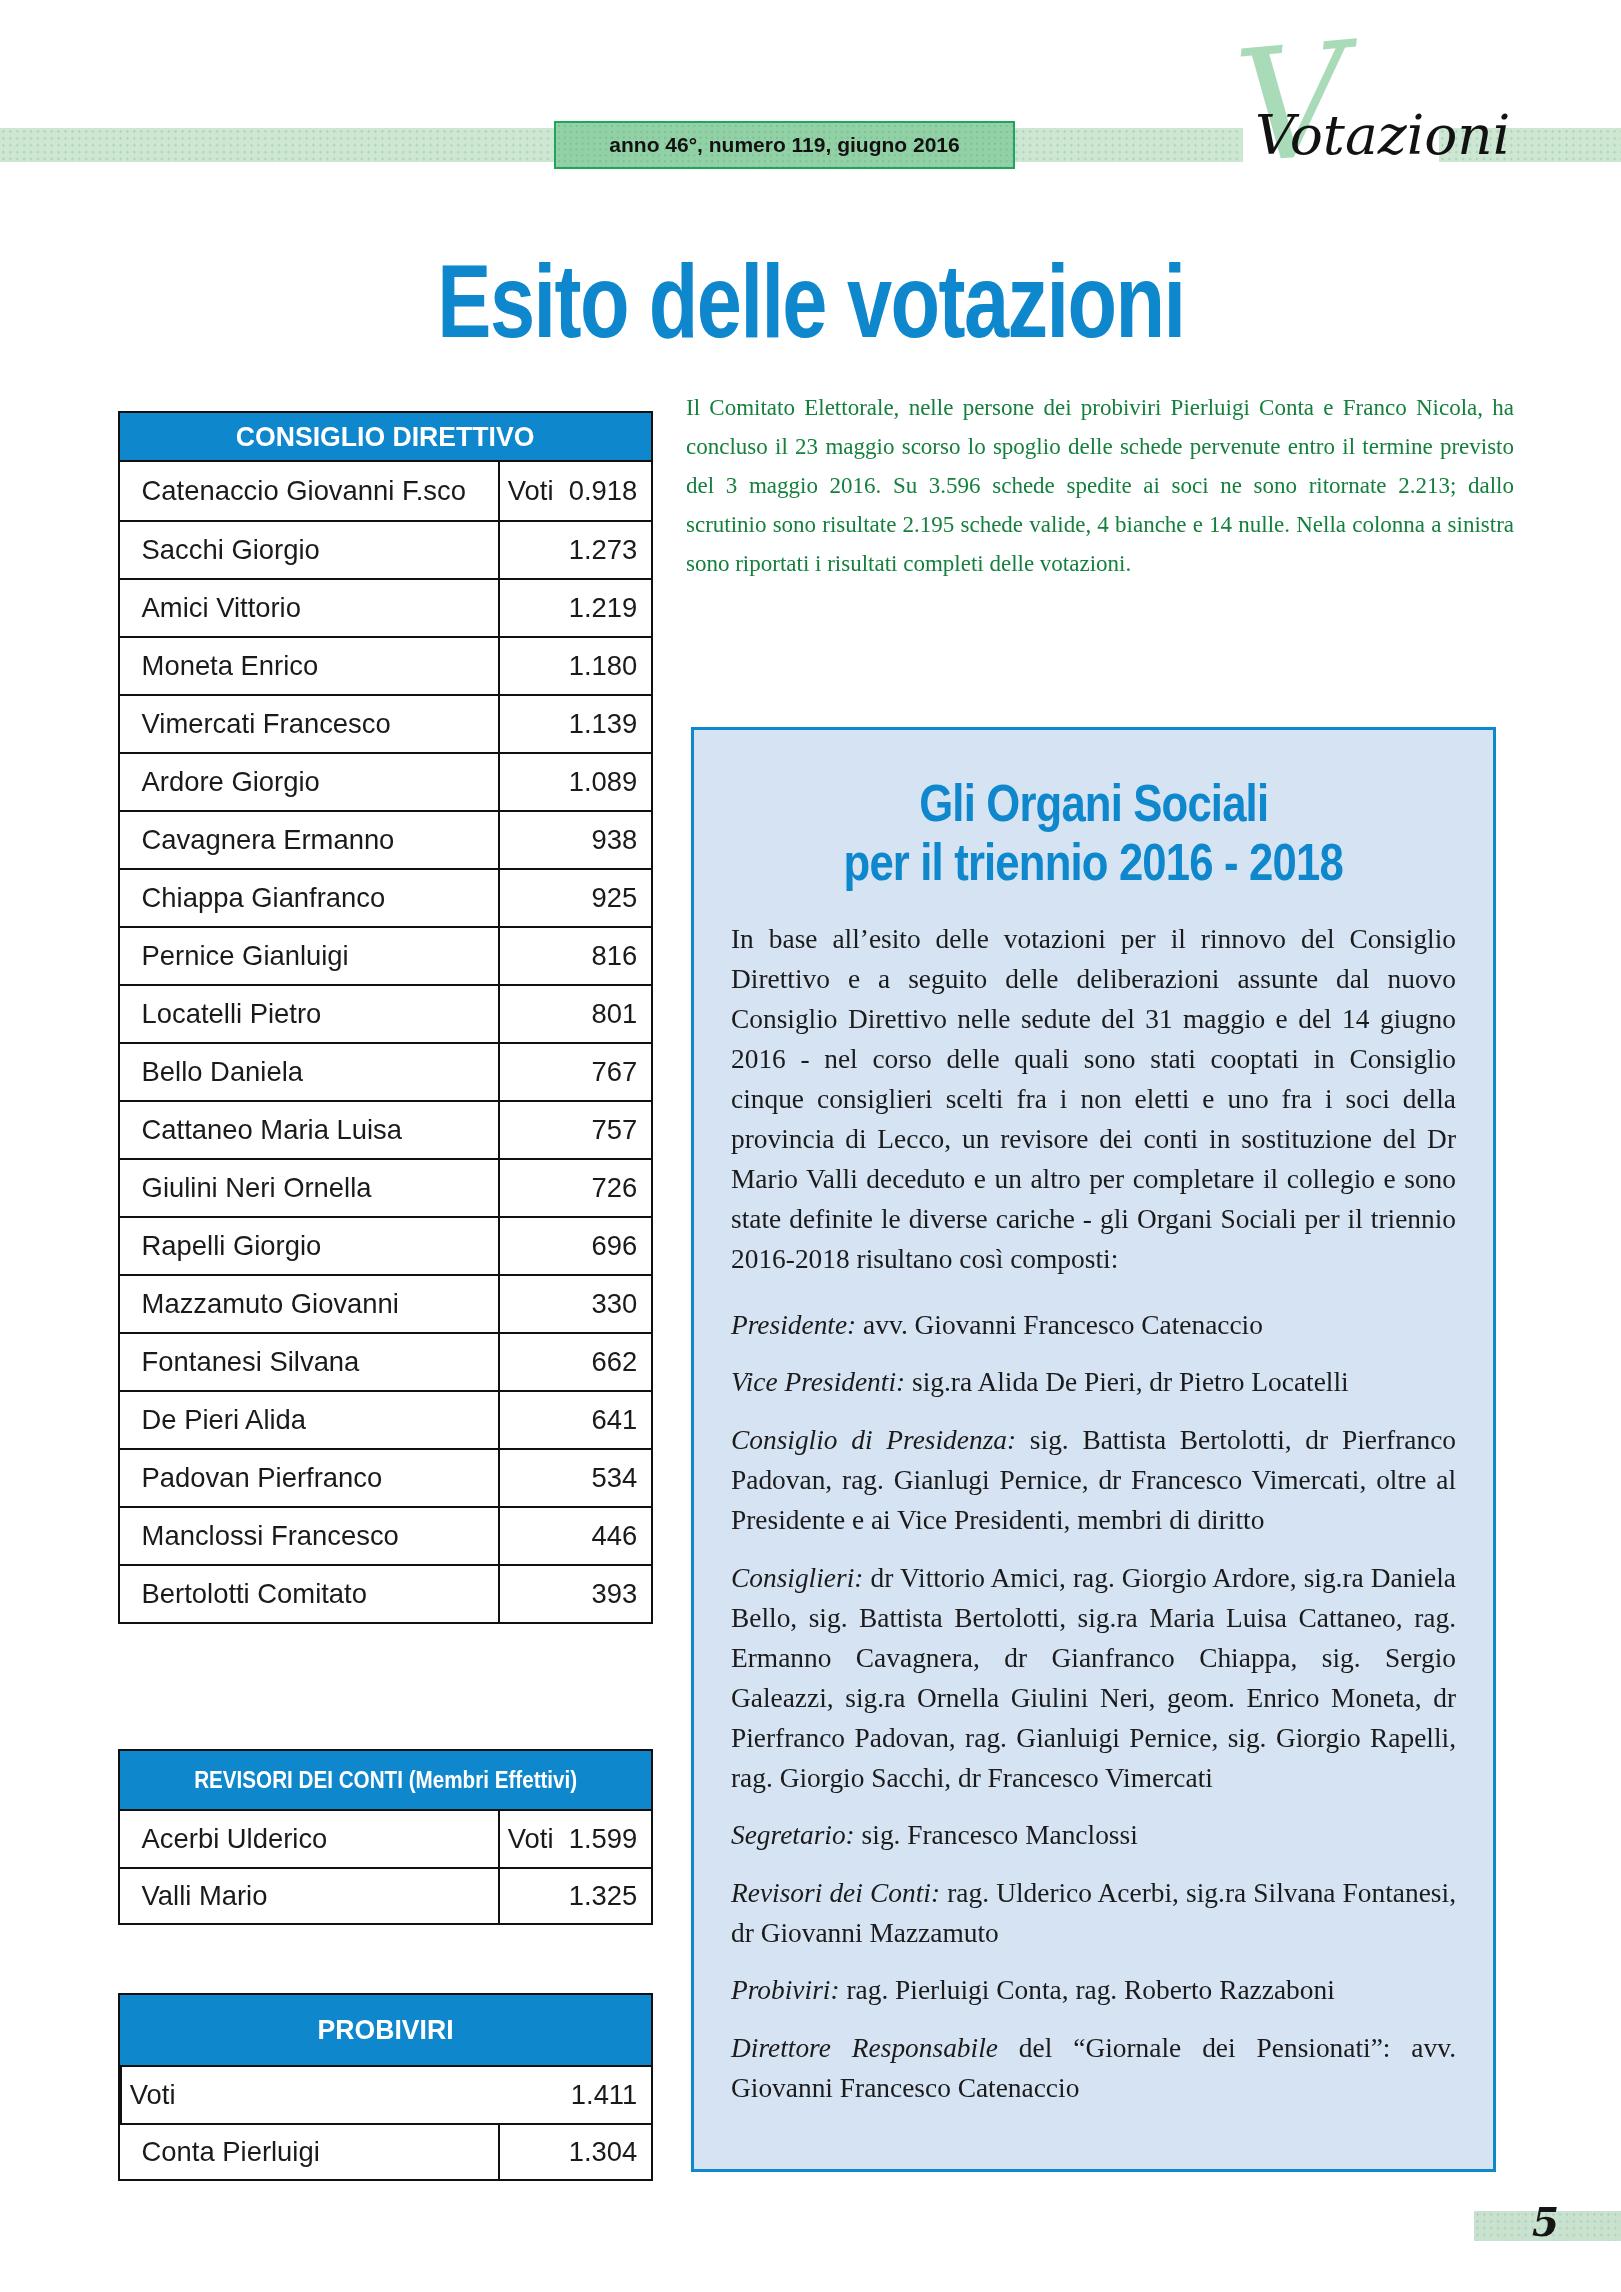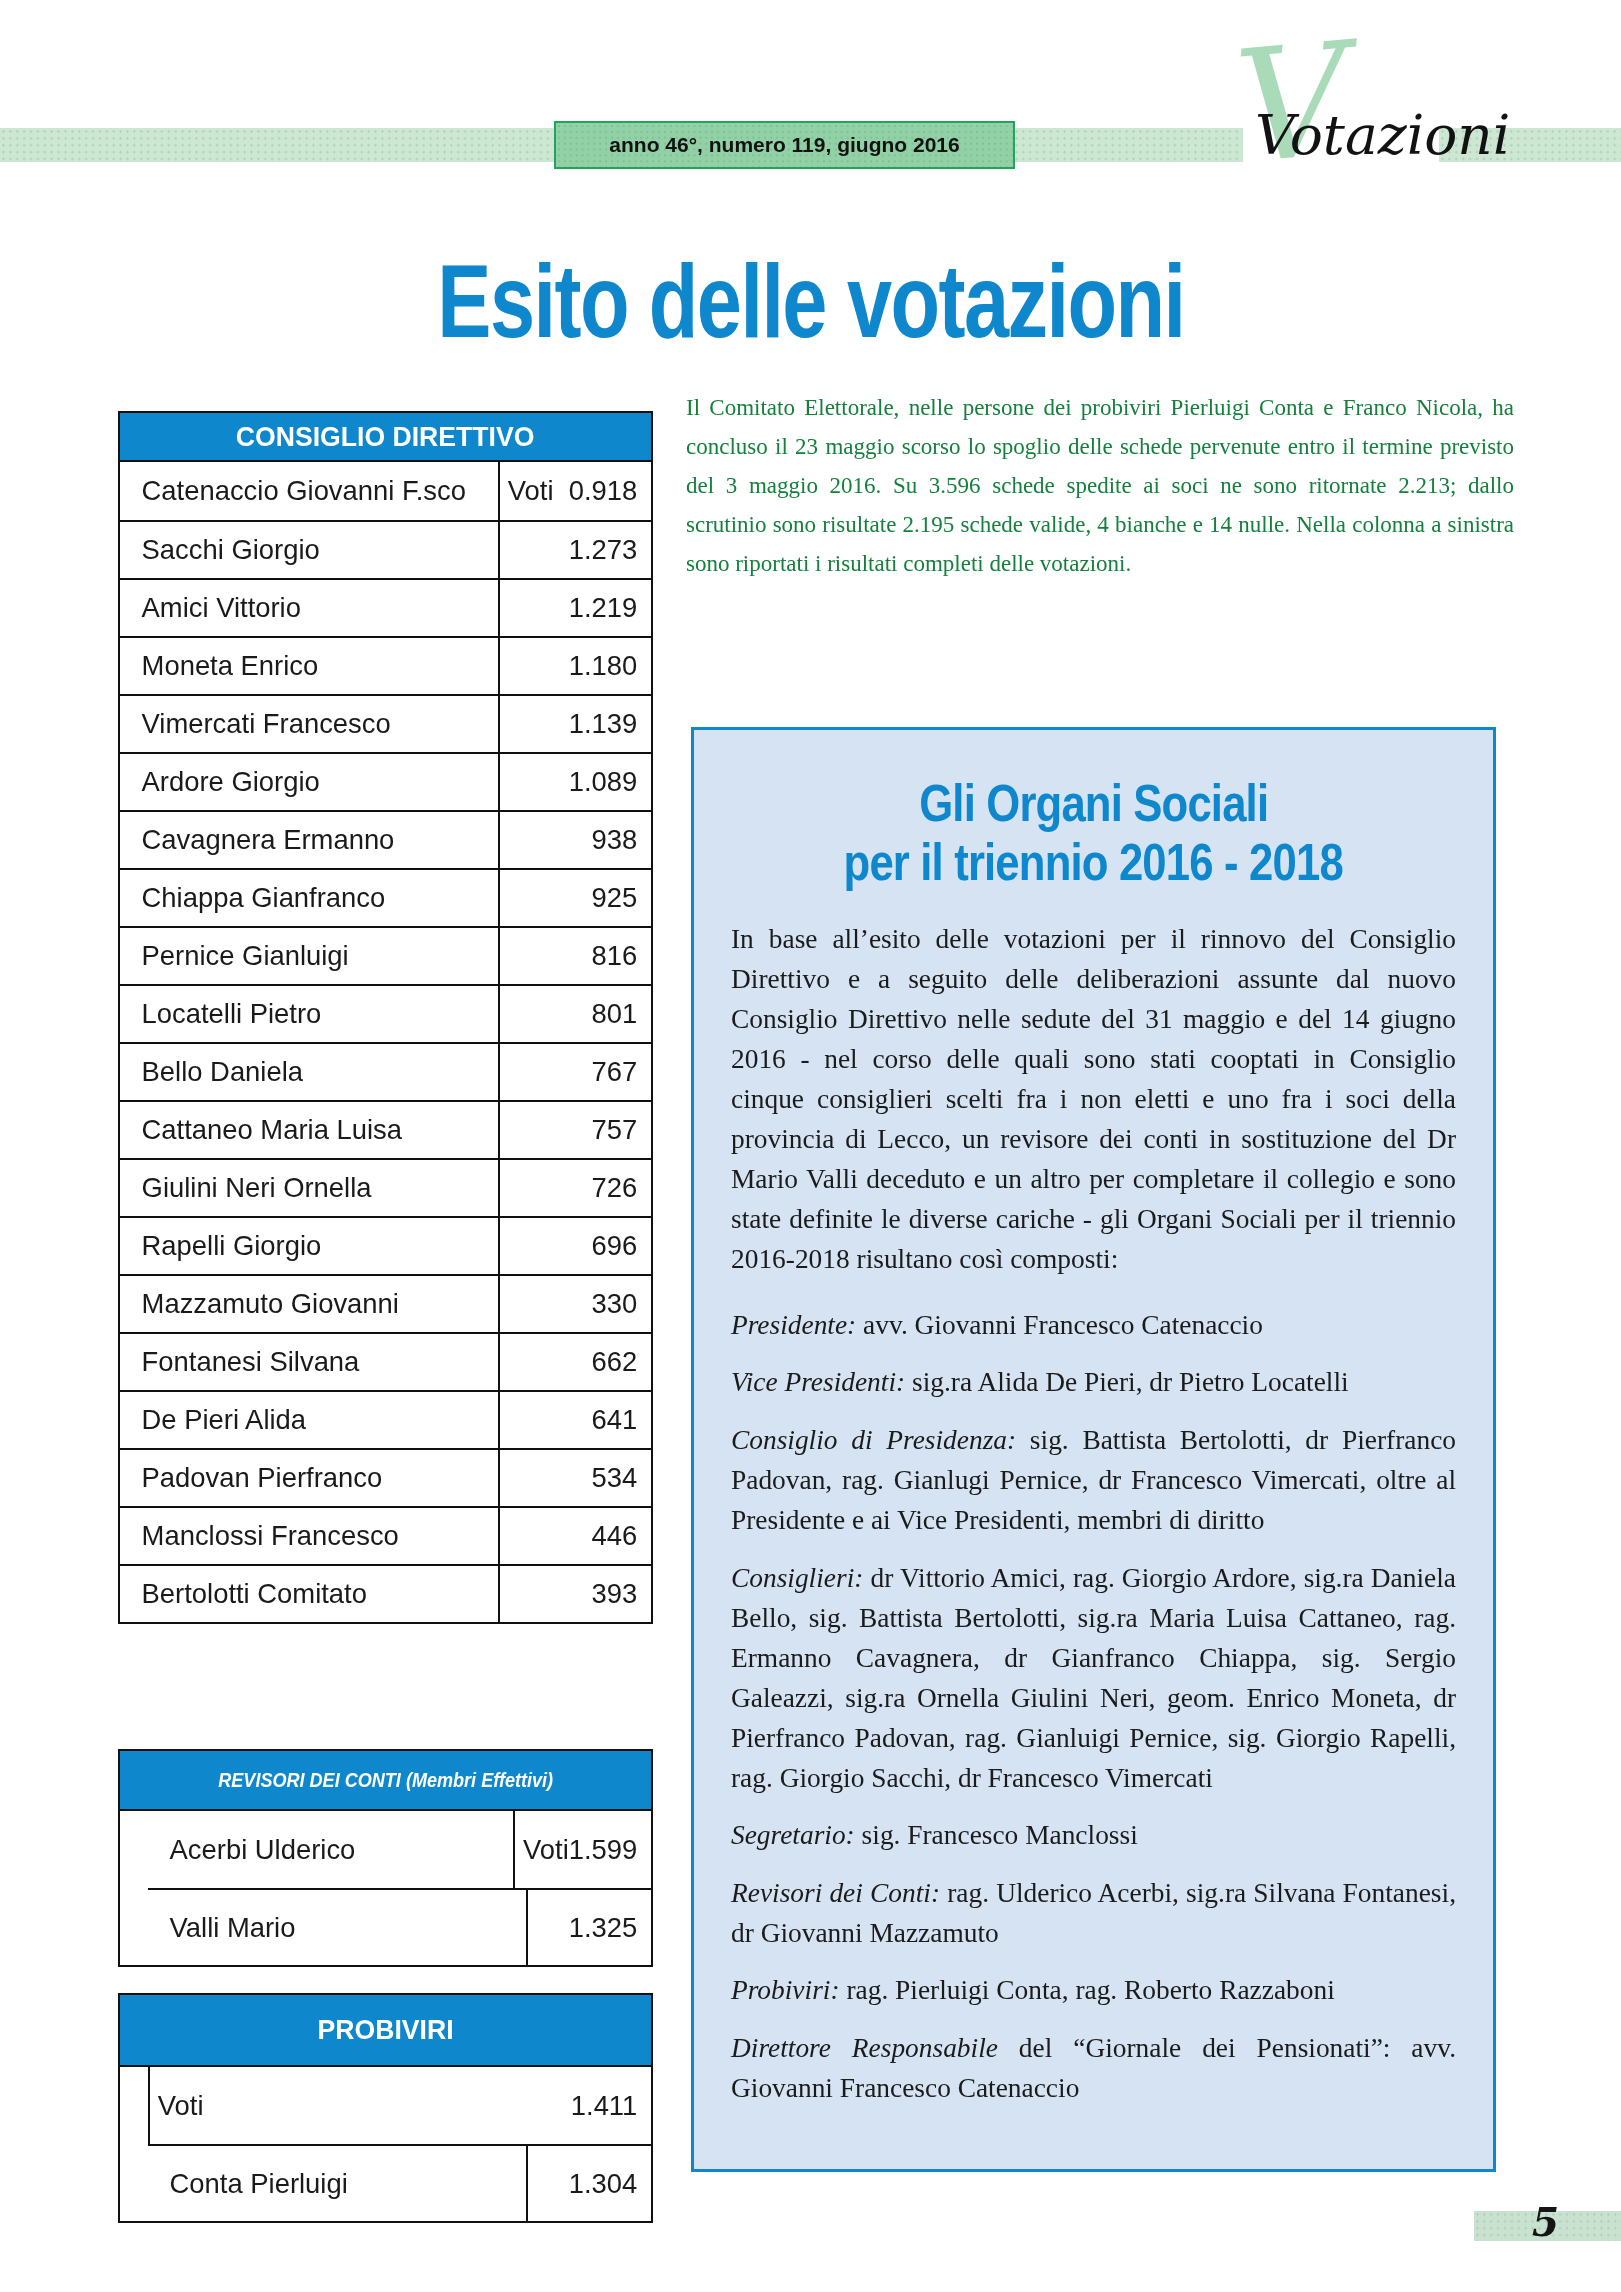--- a/index.html
+++ b/index.html
@@ -39,28 +39,28 @@
   
   .vtable { position:absolute; left:118px; width:535px; border:2.9px solid #101010;
             background:#fff; font-family:"Liberation Sans", sans-serif; }
   .vtable .thead { background:#0e87cd; color:#ffffff; display:flex; align-items:center;
                    justify-content:center; font-weight:bold; border-bottom:2.9px solid #101010;
                    white-space:nowrap; }
   .vtable .thead .squeeze { display:inline-block; transform:scaleX(.95); transform-origin:50% 50%; }
   #table-consiglio { top:411px; }
   #table-consiglio .thead { height:49px; font-size:28px; }
   #table-revisori  { top:1749px; }
-  #table-revisori .thead { height:60px; font-size:21px;font-style:italic; }
+  #table-revisori .thead { height:60px; font-size:24px; }
   #table-revisori .thead .squeeze { transform:scaleX(.86); }
   #table-probiviri { top:1993px; }
   #table-probiviri .thead { height:72px; font-size:28px; }
   .trow { display:flex; }
   .trow + .trow { border-top:2.9px solid #101010; }
   #table-consiglio .trow { height:58px; }
-  #table-revisori .trow, #table-probiviri .trow { height:77px;margin-left:28px; }
+  #table-revisori .trow, #table-probiviri .trow { height:56px; }
   .tname { width:378px; display:flex; align-items:center; padding-left:21.6px;
            font-size:27.4px; color:#1a1a1a; }
   .tvotes { flex:1; border-left:2.9px solid #101010; display:flex; align-items:center;
             padding:0 13.7px 0 7.8px; font-size:27.4px; color:#1a1a1a; }
   .tvotes .val { margin-left:auto; }
 
   
   #intro { position:absolute; left:686px; top:388px; width:828px;
            font-size:23px; line-height:39px; text-align:justify; color:#15803d; }
 

